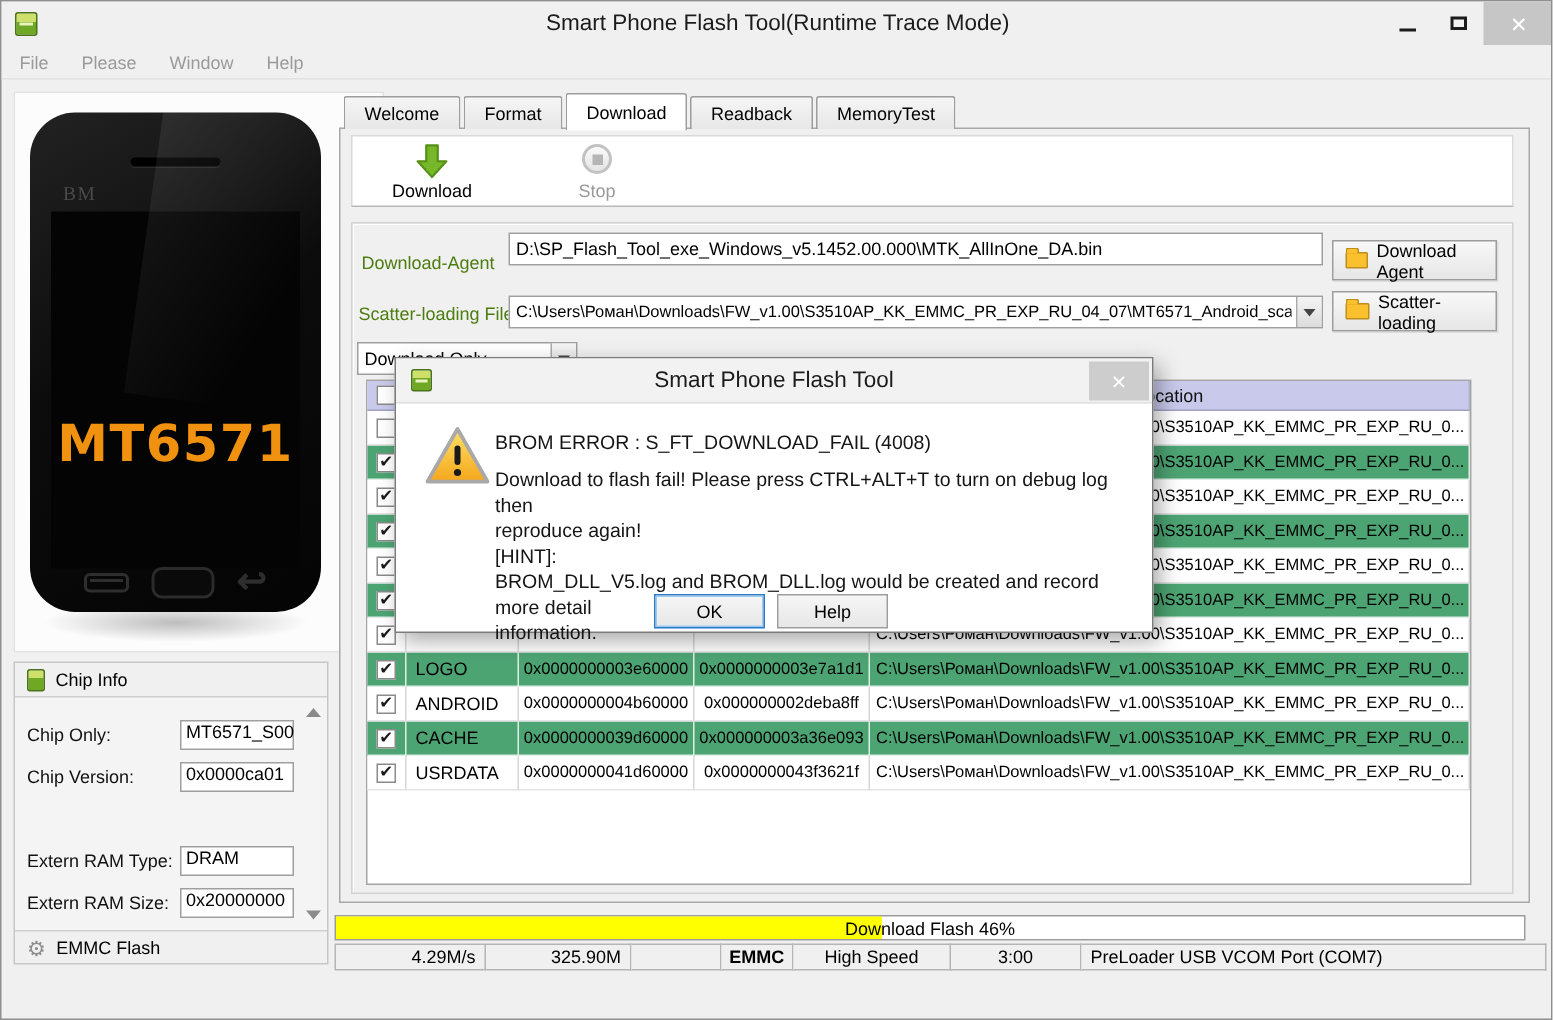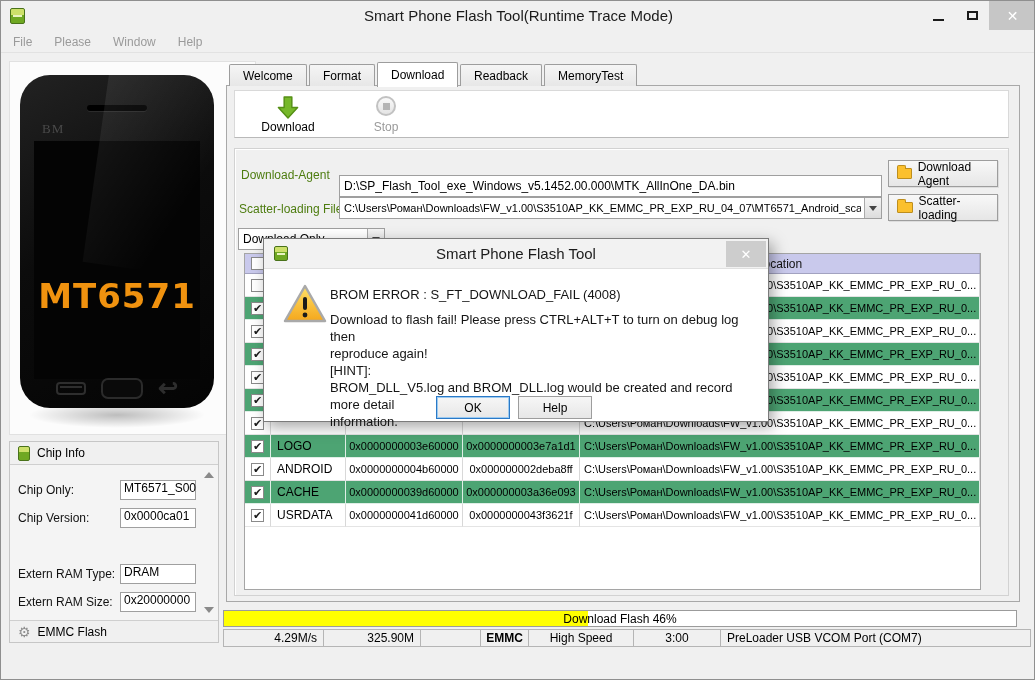--- a/index.html
+++ b/index.html
@@ -69,21 +69,21 @@
     background:linear-gradient(#f5f5f5,#e7e7e7); border:1px solid #9d9d9d; border-bottom:none;
     border-radius:2px 2px 0 0; font-size:12px; z-index:2; }
   .tab.active { top:61px; height:25px; background:#fff; z-index:4; }
   #tabpage { position:absolute; left:225px; top:84px; width:794px; height:517px;
     background:#f0f0f0; border:1px solid #a8a8a8; z-index:1; }
   
   #toolbar-box { position:absolute; left:233px; top:89px; width:775px; height:48px; background:#fff;
     border:1px solid #d9d9d9; border-bottom:1px solid #b9b9b9; z-index:2; }
   .tool-btn { position:absolute; top:3px; width:70px; height:42px; display:flex; flex-direction:column; align-items:center; justify-content:space-between; padding:2px 0; }
   #tool-download { left:18px; }
-  #tool-stop { left:116px; }
+  #tool-stop { left:128px; }
   .tool-label { font-size:12px; }
   #tool-stop .tool-label { color:#9a9a9a; }
   .stop-icon { width:20px; height:20px; border-radius:50%; border:2px solid #c2c2c2;
     background:linear-gradient(#fafafa,#e4e4e4); display:flex; align-items:center; justify-content:center; }
   .stop-icon i { display:block; width:7px; height:7px; background:#b5b5b5; }
   
   .fieldlabel { position:absolute; font-size:12px; color:#4d7c0f; z-index:2; }
   .textfield { position:absolute; height:22px; border:1px solid #9f9f9f; background:#fff; font-size:11px;
     font-family:"Liberation Sans",sans-serif; padding:0 4px; z-index:2; }
   .combo-arrow { position:absolute; width:17px; height:20px; background:linear-gradient(#f4f4f4,#dcdcdc);
@@ -240,21 +240,21 @@
       <span class="stop-icon">
           <i></i>
         </span>
       <span class="tool-label">Stop</span>
     </div>
   </div>
 
   <div id="groupbox"></div>
 
   <div class="fieldlabel" style="left:240px;top:167px">Download-Agent</div>
-  <input class="textfield" style="left: 338px; top: 174px; width: 543px; font-size: 12px;" readonly="" value="D:\SP_Flash_Tool_exe_Windows_v5.1452.00.000\MTK_AllInOne_DA.bin">
+  <input class="textfield" style="left: 338px; top: 154px; width: 543px; font-size: 12px;" readonly="" value="D:\SP_Flash_Tool_exe_Windows_v5.1452.00.000\MTK_AllInOne_DA.bin">
   <div class="browse-btn" style="left:887px;top:159px">
     <span class="folder-icon"></span>
     <span>Download Agent</span>
   </div>
 
   <div class="fieldlabel" style="left:238px;top:201px">Scatter-loading File</div>
   <input class="textfield" style="left: 338px; top: 196px; width: 543px; padding-right: 20px;" readonly="" value="C:\Users\Роман\Downloads\FW_v1.00\S3510AP_KK_EMMC_PR_EXP_RU_04_07\MT6571_Android_scatter.txt">
   <div class="combo-arrow" style="left:863px;top:197px">
       <i></i>
     </div>

